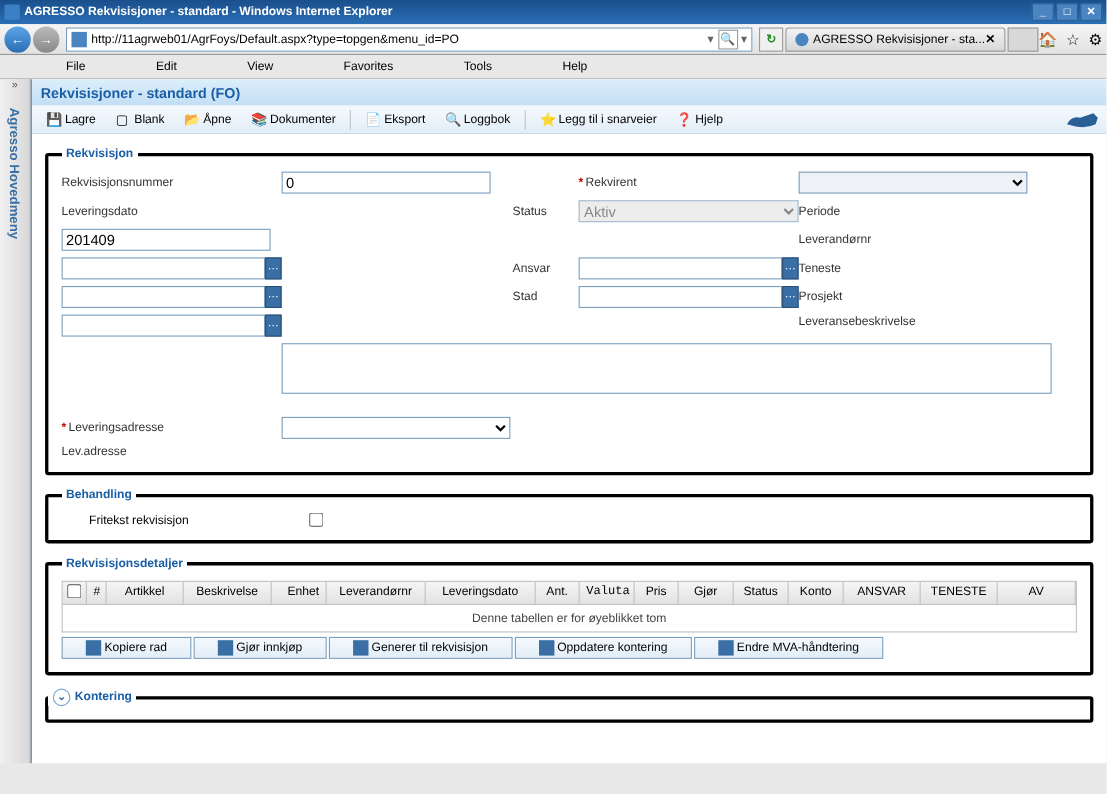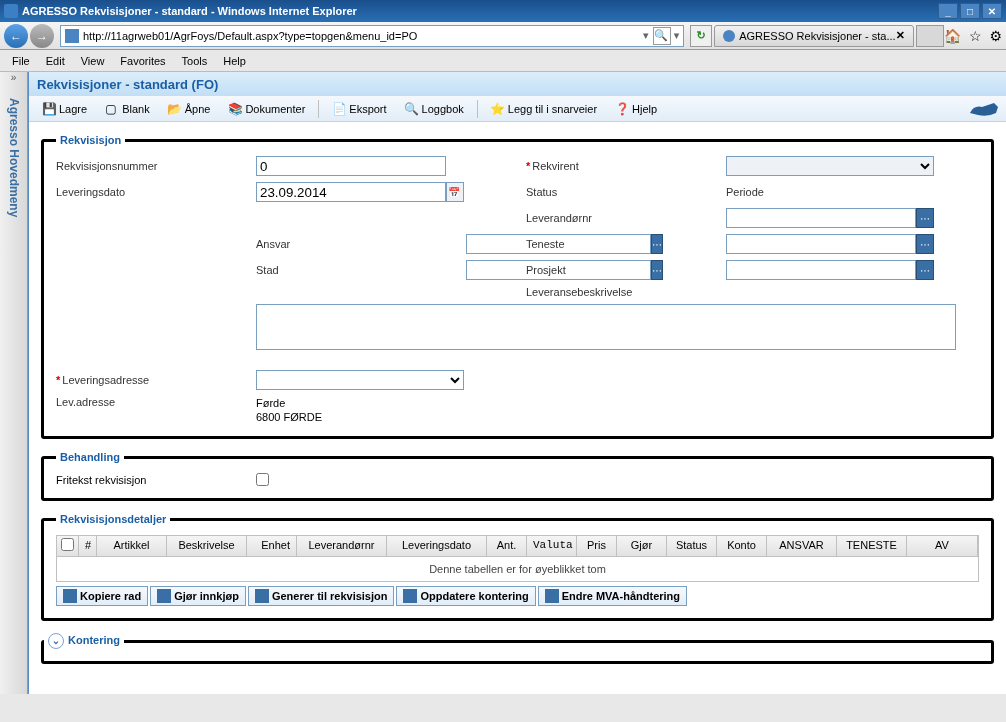--- a/index.html
+++ b/index.html
@@ -17,21 +17,21 @@
 .url-icon { width: 14px; height: 14px; background: #4a85c1; margin-right: 4px; }
 .url-text { flex: 1; white-space: nowrap; overflow: hidden; }
 .url-search { width: 18px; height: 18px; border: 1px solid #999; display: flex; align-items: center; justify-content: center; margin-left: 4px; }
 .refresh-btn { width: 22px; height: 22px; border: 1px solid #999; background: #f0f0f0; display: flex; align-items: center; justify-content: center; margin: 0 2px; color: #2a8c2a; font-weight: bold; }
 .browser-tab { background: linear-gradient(#f2f2f2, #d8d8d8); border: 1px solid #999; height: 22px; padding: 0 8px; display: flex; align-items: center; margin-right: 2px; min-width: 180px; border-radius: 3px 3px 0 0; }
 .browser-tab .globe { width: 12px; height: 12px; background: #4a85c1; border-radius: 50%; margin-right: 4px; }
 .browser-tab .close { margin-left: auto; font-weight: bold; }
 .new-tab { width: 28px; height: 22px; background: #d8d8d8; border: 1px solid #999; }
 
 .menubar { background: #e8e8e8; height: 22px; display: flex; align-items: center; padding: 0 4px; border-bottom: 1px solid #bbb; }
-.menu-item { padding: 2px 8px; }
+.menu-item { padding: 2px 8px; margin-left: 48px; }
 
 .appwrap { display: flex; height: calc(100vh - 100px); }
 .sidebar-toggle { width: 28px; background: linear-gradient(90deg, #f0f0f0, #d8d8d8); border-right: 1px solid #999; display: flex; flex-direction: column; align-items: center; }
 .sidebar-arrows { height: 18px; font-size: 10px; color: #555; }
 .sidebar-text { writing-mode: vertical-rl; text-orientation: mixed; font-weight: bold; color: #3a6fa5; margin-top: 8px; font-size: 12px; }
 
 .main { flex: 1; background: #fff; border-left: 1px solid #5a8fc5; display: flex; flex-direction: column; overflow: hidden; }
 .page-title { height: 24px; background: linear-gradient(#dceefb, #c2def5); color: #1a5fa5; font-weight: bold; display: flex; align-items: center; padding: 0 8px; font-size: 13px; }
 .toolbar { height: 26px; background: linear-gradient(#f5f9fd, #e2edf8); display: flex; align-items: center; padding: 0 6px; border-bottom: 1px solid #c0d4e8; gap: 4px; }
 .tool-btn { display: flex; align-items: center; padding: 2px 6px; gap: 3px; border: 1px solid transparent; }
@@ -57,21 +57,21 @@
 .date-btn { width: 18px; height: 20px; border: 1px solid #7a9ebd; background: #eef2f6; display: flex; align-items: center; justify-content: center; font-size: 10px; }
 select.sel { width: 208px; height: 20px; border: 1px solid #7a9ebd; background: #eef2f6; }
 select.sel.disabled { background: #e6e6e6; color: #555; }
 textarea.ta { width: 700px; height: 46px; border: 1px solid #7a9ebd; resize: none; }
 .addr-text { line-height: 14px; }
 
 .details-head { display: flex; background: linear-gradient(#f5f5f5, #e2e2e2); border: 1px solid #c0c0c0; height: 22px; }
 .dh-cell { border-right: 1px solid #c0c0c0; padding: 3px 6px; text-align: center; white-space: nowrap; }
 .empty-msg { text-align: center; padding: 6px; color: #444; border: 1px solid #c0c0c0; border-top: none; }
 .action-row { display: flex; gap: 2px; margin-top: 4px; }
-.action-btn { display: flex; align-items: center; gap: 3px; padding: 2px 6px; border: 1px solid #7a9ebd; background: linear-gradient(#f5f9fd, #e2edf8); font-weight: bold; }
+.action-btn { display: flex; align-items: center; gap: 3px; padding: 2px 21px; border: 1px solid #7a9ebd; background: linear-gradient(#f5f9fd, #e2edf8); }
 .action-icon { width: 14px; height: 14px; background: #3a6fa5; display: inline-block; }
 
 .collapsible-head { cursor: pointer; }
 .chev { display: inline-block; width: 16px; height: 16px; border: 1px solid #7aa5d0; border-radius: 50%; text-align: center; line-height: 14px; color: #3a6fa5; margin-right: 4px; font-size: 10px; }
 
 .scroll-icons { margin-left: auto; font-size: 14px; }
 </style>
 </head>
 <body>
 
@@ -177,28 +177,30 @@
           <div class="input-wrap">
               <input class="txt" value="0" style="">
             </div>
           <div></div>
           <div class="form-label"><span class="req">*</span><span>Rekvirent</span></div>
           <div class="input-wrap">
               <select class="sel"><option></option></select>
             </div>
 
           <div class="form-label">Leveringsdato</div>
-          <div class="input-wrap">
-              <input class="txt" value="23.09.2014" style="">
-              <div class="date-btn">📅</div>
-            </div>
           <div></div>
           <div class="form-label">Status</div>
+          <div class="input-wrap">
+              <select class="sel disabled" disabled=""><option>Aktiv</option></select>
+            </div>
 
           <div class="form-label">Periode</div>
+          <div class="input-wrap">
+              <input class="txt" value="201409" style="">
+            </div>
           <div></div>
             <div></div>
             <div></div>
 
           <div class="form-label">Leverandørnr</div>
           <div class="input-wrap">
               <input class="txt" value="" style="">
               <div class="lookup">⋯</div>
             </div>
           <div></div>
@@ -236,31 +238,27 @@
 
           <div class="form-label"><span class="req">*</span><span>Leveringsadresse</span></div>
           <div class="input-wrap">
               <select class="sel" style="background:#fff;"><option></option></select>
             </div>
           <div></div>
             <div></div>
             <div></div>
 
           <div class="form-label" style="align-self:flex-start;">Lev.adresse</div>
-          <div class="addr-text" style="grid-column:2 / span 4;">
-            <div>Førde</div>
-            <div>6800 FØRDE</div>
-          </div>
         </div>
       </fieldset>
 
       <fieldset>
         <legend>Behandling</legend>
         <div style="display:flex; align-items:center;">
-          <div style="width:200px;">Fritekst rekvisisjon</div>
+          <div style="width:200px;margin-left:25px;">Fritekst rekvisisjon</div>
           <input type="checkbox" style="">
         </div>
       </fieldset>
 
       <fieldset>
         <legend>Rekvisisjonsdetaljer</legend>
         <div class="details-head">
           <div class="dh-cell" style="width:22px; padding:2px;"><input type="checkbox" style=""></div>
           <div class="dh-cell" style="width:18px;">#</div>
           <div class="dh-cell" style="width:70px;">Artikkel</div>

